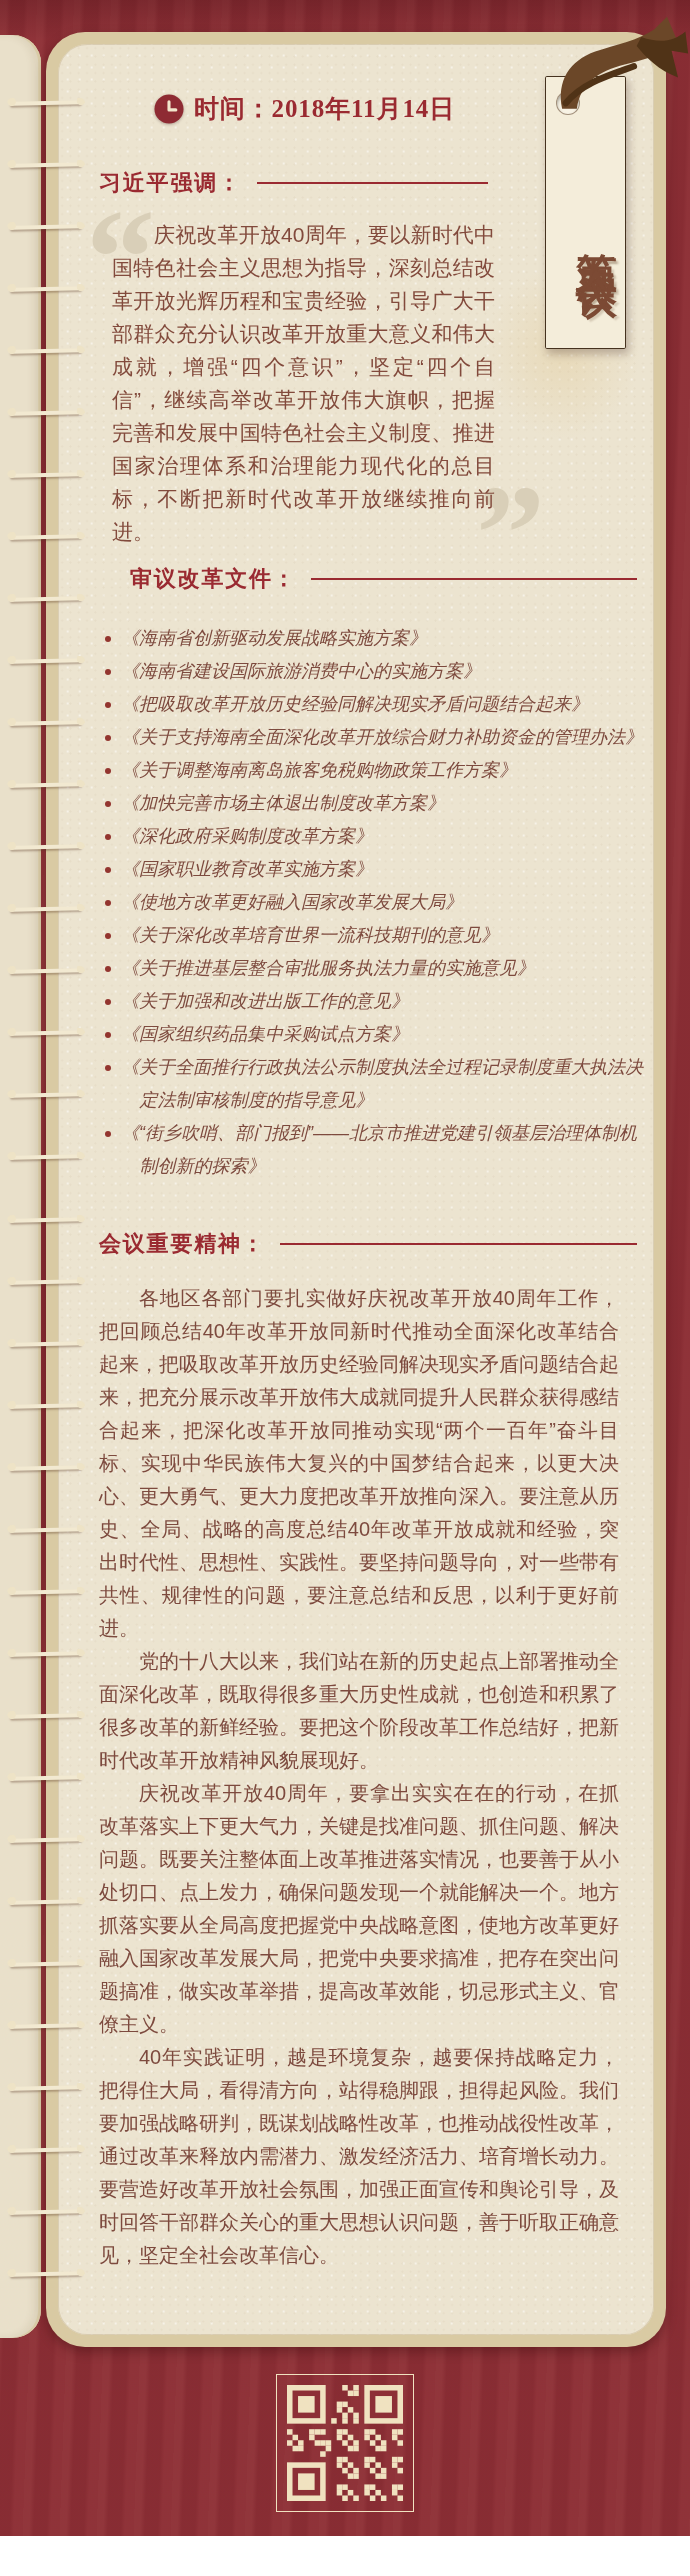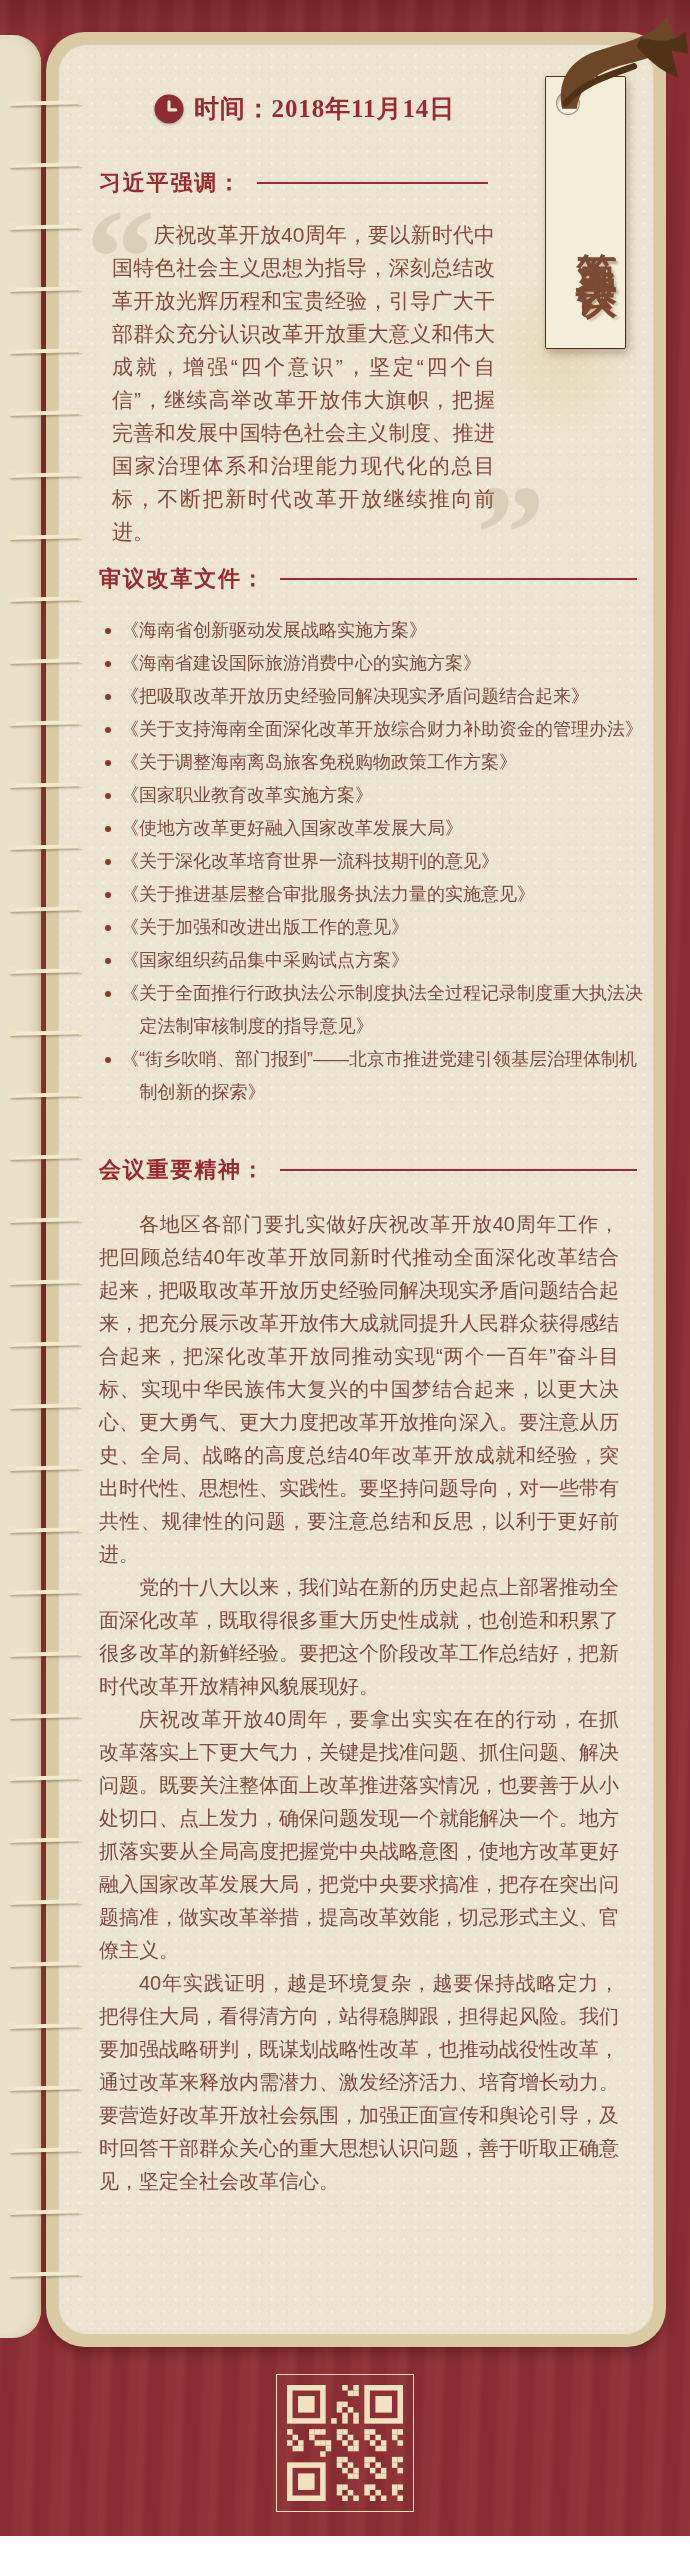--- a/index.html
+++ b/index.html
@@ -76,41 +76,41 @@
 
   
   .sec-heading{ display:flex; align-items:center; }
   .sec-heading .h-label{
     font-family:"Liberation Serif","DejaVu Serif",serif; font-weight:bold;
     font-size:22px; color:var(--accent,#9a2a31); letter-spacing:1.8px; white-space:nowrap;
   }
   .sec-heading .rule{ flex:1; height:1.8px; background:var(--accent,#9a2a31); margin-left:14.7px; }
   .quote-heading{ margin-top:41px;justify-content:center; }
   .quote-heading .rule{ margin-right:131px; }
-  .docs-heading{ margin-top:14.7px; }
+  .docs-heading{ margin-top:14.7px;margin-left:31px; }
   .docs-heading .rule{ margin-right:-18.4px; }
   .spirit-heading{ margin-top:46px; }
   .spirit-heading .rule{ margin-right:-18.4px; }
 
   
   .quote-wrap{ position:relative; margin-top:20px; min-height:331px; }
   .bigquote{
     position:absolute; font-family:"Liberation Serif","DejaVu Serif",serif;
     font-weight:bold; color:#d9cfb8; font-size:138px; line-height:1; pointer-events:none;
   }
   .bigquote.open{ left:-13px; top:-29.5px; }
   .bigquote.close{ left:377px; top:247px; }
   .quote-text{
     position:relative; margin:0 0 0 13px; width:383px;
     font-size:21px; line-height:33px; color:#824a3c;
     text-align:justify; text-indent:2em; word-break:break-all;
   }
 
   
-  .doc-list{ list-style:none; margin:20px -32px 0 0; padding:0; }
+  .doc-list{ list-style:none; margin:28px -32px 0 0; padding:0;font-style:italic; }
   .doc-item{
     position:relative; padding-left:22px; font-size:18px; line-height:33px;
     color:#7d4a3e; word-break:break-all;
   }
   .doc-item .dot{
     position:absolute; left:5.5px; top:14px; width:6.4px; height:6.4px; border-radius:50%;
     background:#93352f;
   }
   .doc-item .doc-text{ display:block; padding-left:18.4px; text-indent:-18.4px; }
 
@@ -247,21 +247,29 @@
             <li class="doc-item">
               <span class="dot"></span>
               <span class="doc-text">《关于支持海南全面深化改革开放综合财力补助资金的管理办法》</span>
             </li>
 
             <li class="doc-item">
               <span class="dot"></span>
               <span class="doc-text">《关于调整海南离岛旅客免税购物政策工作方案》</span>
             </li>
 
-
+            <li class="doc-item">
+              <span class="dot"></span>
+              <span class="doc-text">《加快完善市场主体退出制度改革方案》</span>
+            </li>
+
+            <li class="doc-item">
+              <span class="dot"></span>
+              <span class="doc-text">《深化政府采购制度改革方案》</span>
+            </li>
 
             <li class="doc-item">
               <span class="dot"></span>
               <span class="doc-text">《国家职业教育改革实施方案》</span>
             </li>
 
             <li class="doc-item">
               <span class="dot"></span>
               <span class="doc-text">《使地方改革更好融入国家改革发展大局》</span>
             </li>

